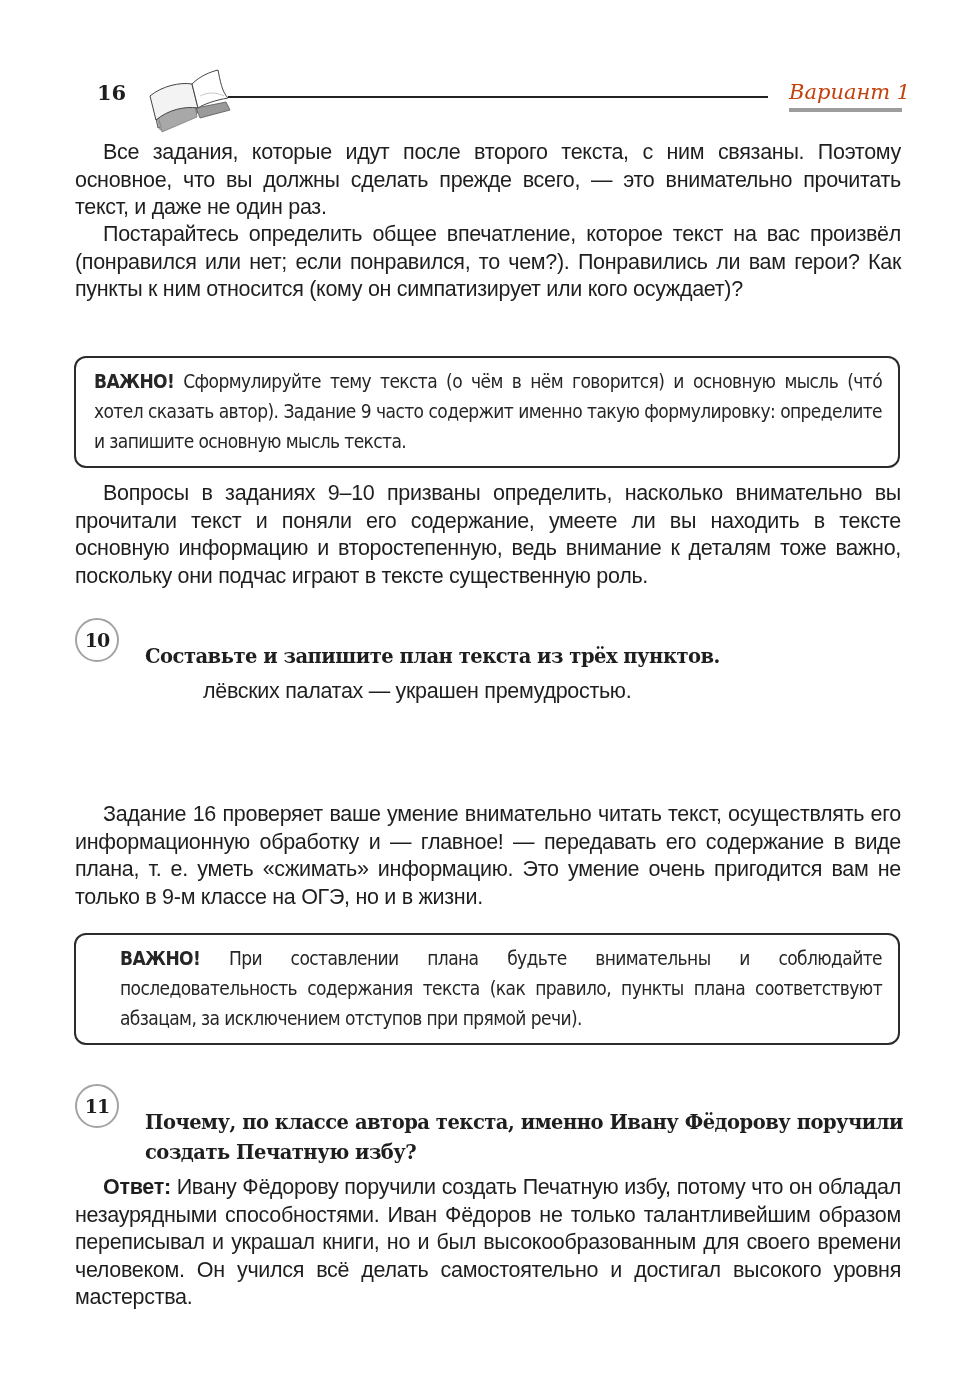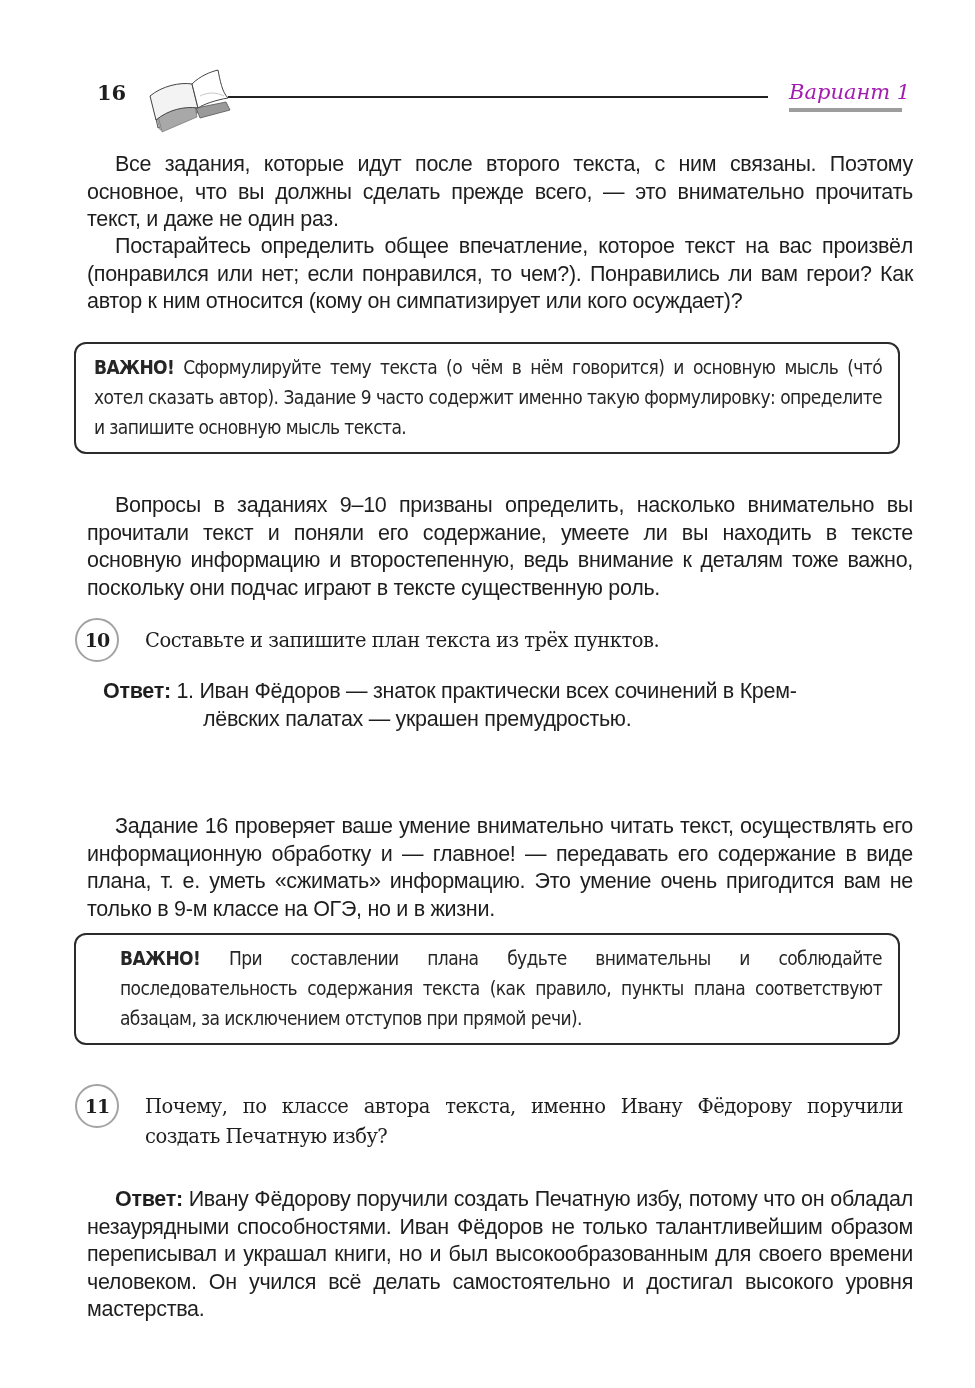--- a/index.html
+++ b/index.html
@@ -14,32 +14,32 @@
     .page-number {
       position: absolute; left: 97px; top: 80px;
       font-family: "DejaVu Serif", serif; font-weight: bold; font-size: 21px;
     }
     .book-icon { position: absolute; left: 140px; top: 68px; width: 95px; height: 68px; }
     .header-rule {
       position: absolute; left: 228px; top: 96px; width: 540px; height: 2px; background: #222;
     }
     .variant {
       position: absolute; left: 789px; top: 80px;
-      font-family: "DejaVu Serif", serif; font-style: italic; font-size: 21px; color: #a21caf;
+      font-family: "DejaVu Serif", serif; font-style: italic; font-size: 21px; color: #c2410c;
     }
     .variant-underline {
       position: absolute; left: 789px; top: 108px; width: 113px; height: 4px; background: #9d9d9d;
     }
 
     .body-text {
       font-family: "Liberation Sans", sans-serif;
       font-size: 21.5px; line-height: 27.5px;
       text-align: justify; letter-spacing: -0.3px;
     }
-    .para { position: absolute; left: 75px; width: 826px; margin: 12px; }
+    .para { position: absolute; left: 75px; width: 826px; margin: 0; }
     .para .indent { display: inline-block; width: 28px; }
 
     .note-box {
       position: absolute; left: 74px; width: 826px;
       border: 2px solid #2b2b2b; border-radius: 12px; box-sizing: border-box;
       padding: 8px 16px 10px 18px;
       font-family: "DejaVu Sans Condensed", "DejaVu Sans", sans-serif;
       font-size: 19px; line-height: 30px; text-align: justify;
       letter-spacing: -0.6px; color: #262626;
       transform-origin: left top;
@@ -49,22 +49,22 @@
     .task {
       position: absolute; left: 75px; width: 830px;
     }
     .task-circle {
       position: absolute; left: 0; top: 0; width: 44px; height: 44px;
       border: 2px solid #a3a3a3; border-radius: 50%; box-sizing: border-box;
       display: flex; align-items: center; justify-content: center;
       font-family: "DejaVu Serif", serif; font-weight: bold; font-size: 19px; letter-spacing: -1px;
     }
     .task-title {
-      position: absolute; left: 70px; top: 8px; width: 758px;
-      font-family: "DejaVu Serif", serif; font-weight: normal; font-size: 19.5px;
+      position: absolute; left: 70px; top: 24px; width: 758px;
+      font-family: "DejaVu Serif", serif; font-weight: bold; font-size: 19.5px;
       line-height: 30px; text-align: justify; letter-spacing: -0.5px;
     }
 
     .answer-block { position: absolute; left: 103px; width: 800px; }
     .answer-label { font-weight: bold; }
     .answer-row { position: relative; height: 27.5px; white-space: nowrap; }
   </style>
 </head>
 <body>
 
@@ -78,37 +78,32 @@
     <path d="M10,28 C22,18 40,14 52,16 L58,40 C44,38 28,42 16,52 Z" fill="#f3f3f3" stroke="#444" stroke-width="1"></path>
     <path d="M52,16 C60,8 70,4 78,2 C80,12 82,24 88,30 C76,32 64,36 58,40 Z" fill="#ffffff" stroke="#444" stroke-width="1"></path>
     <path d="M60,28 C68,24 76,24 84,28" fill="none" stroke="#bbb" stroke-width="0.8"></path>
   </svg>
   <div class="header-rule"></div>
   <div class="variant">Вариант 1</div>
   <div class="variant-underline"></div>
 </div>
 
 <p class="para body-text" style="top:139px;"><span class="indent"></span><span>Все задания, которые идут после второго текста, с ним связаны. Поэтому основное, что вы должны сделать прежде всего, — это внимательно прочитать текст, и даже не один раз.</span></p>
-<p class="para body-text" style="top:221px;"><span class="indent"></span><span>Постарайтесь определить общее впечатление, которое текст на вас произвёл (понравился или нет; если понравился, то чем?). Понравились ли вам герои? Как автор к ним относится (кому он симпатизирует или кого осуждает)?</span></p>
+<p class="para body-text" style="top:221px;"><span class="indent"></span><span>Постарайтесь определить общее впечатление, которое текст на вас произвёл (понравился или нет; если понравился, то чем?). Понравились ли вам герои? Как пункты к ним относится (кому он симпатизирует или кого осуждает)?</span></p>
 
-<div class="note-box" style="top:342px;"><b>ВАЖНО!</b><span> Сформулируйте тему текста (о чём в нём говорится) и основную мысль (что́ хотел сказать автор). Задание 9 часто содержит именно такую формулировку: определите и запишите основную мысль текста.</span></div>
+<div class="note-box" style="top:356px;"><b>ВАЖНО!</b><span> Сформулируйте тему текста (о чём в нём говорится) и основную мысль (что́ хотел сказать автор). Задание 9 часто содержит именно такую формулировку: определите и запишите основную мысль текста.</span></div>
 
 <p class="para body-text" style="top:480px;"><span class="indent"></span><span>Вопросы в заданиях 9–10 призваны определить, насколько внимательно вы прочитали текст и поняли его содержание, умеете ли вы находить в тексте основную информацию и второстепенную, ведь внимание к деталям тоже важно, поскольку они подчас играют в тексте существенную роль.</span></p>
 
 <div class="task" style="top:618px;">
   <div class="task-circle">10</div>
   <div class="task-title">Составьте и запишите план текста из трёх пунктов.</div>
 </div>
 
 <div class="answer-block body-text" style="top:678px;">
-  <div class="answer-row">
-    <span class="answer-label">Ответ:</span>
-    <span>1.</span>
-    <span>Иван Фёдоров — знаток практически всех сочинений в Крем-</span>
-  </div>
   <div class="answer-row" style="padding-left:100px;">
     <span>лёвских палатах — украшен премудростью.</span>
   </div>
 </div>
 
 <p class="para body-text" style="top:801px;"><span class="indent"></span><span>Задание 16 проверяет ваше умение внимательно читать текст, осуществлять его информационную обработку и — главное! — передавать его содержание в виде плана, т. е. уметь «сжимать» информацию. Это умение очень пригодится вам не только в 9-м классе на ОГЭ, но и в жизни.</span></p>
 
 <div class="note-box" style="top:933px;padding-left:44px;"><b>ВАЖНО!</b><span> При составлении плана будьте внимательны и соблюдайте последовательность содержания текста (как правило, пункты плана соответствуют абзацам, за исключением отступов при прямой речи).</span></div>
 
 <div class="task" style="top:1084px;">

